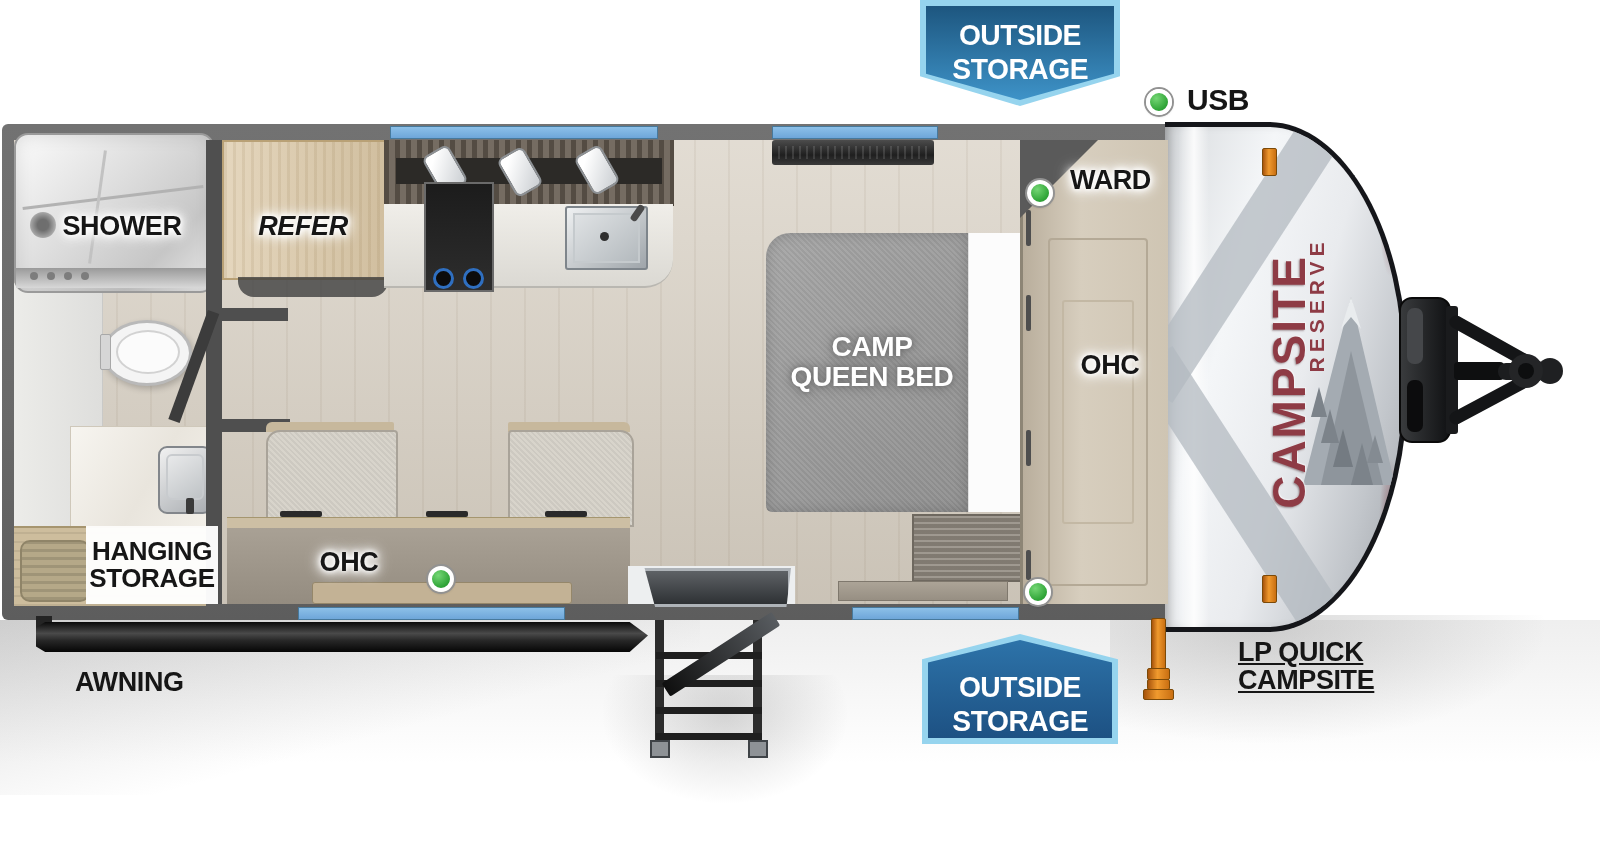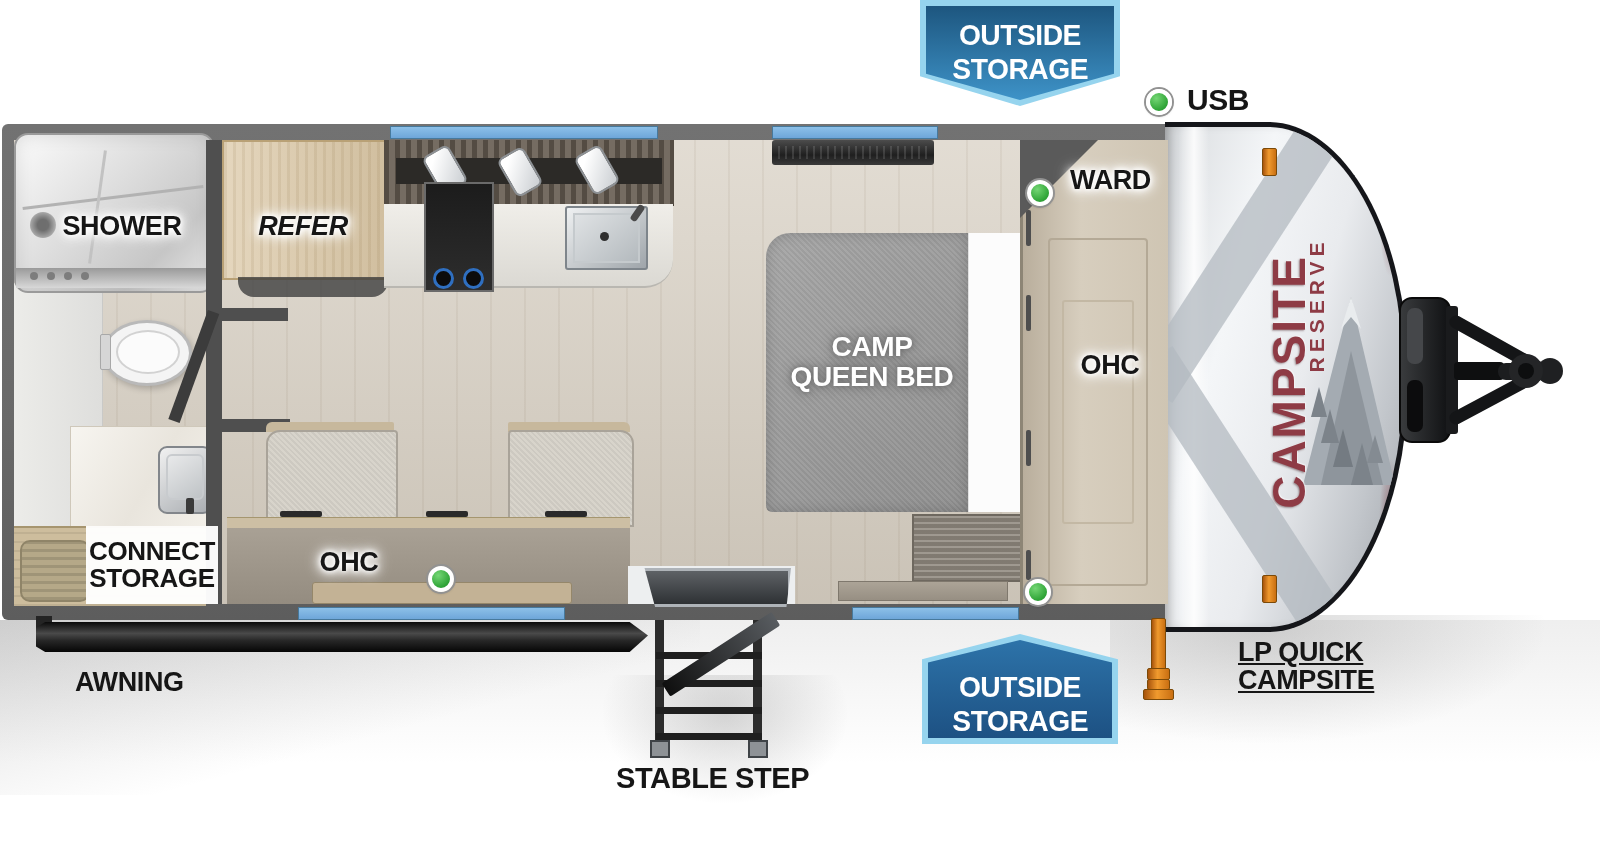--- a/index.html
+++ b/index.html
@@ -64,21 +64,21 @@
   <div class="abs" style="left:100px;top:334px;width:9px;height:34px;background:#d6d6d6;border:1px solid #a8a8a8;border-radius:2px;z-index:3;"></div>
 
   <div class="abs" style="left:70px;top:426px;width:140px;height:102px;z-index:3;background:linear-gradient(120deg,#f7f5f0,#e9e5dd 55%,#f3f0e9);border:1px solid #cfc8ba;"></div>
   <div class="abs" style="left:158px;top:446px;width:50px;height:64px;z-index:3;border-radius:9px;border:2px solid #82868b;background:linear-gradient(145deg,#f1f1f1,#a9adb1);"></div>
   <div class="abs" style="left:166px;top:454px;width:34px;height:42px;z-index:3;border-radius:6px;border:2px solid #c8cbce;background:linear-gradient(145deg,#e8e9ea,#bfc3c6);"></div>
   <div class="abs" style="left:186px;top:498px;width:8px;height:16px;background:#3a3a3a;border-radius:2px;z-index:3;"></div>
 
   <div class="abs" style="left:14px;top:526px;width:192px;height:78px;z-index:3;background-color:#cdbd9d;background-image:repeating-linear-gradient(0deg,rgba(0,0,0,.07) 0 2px,rgba(0,0,0,0) 2px 9px);border-top:2px solid #a6956f;"></div>
   <div class="abs" style="left:20px;top:540px;width:66px;height:58px;z-index:3;border-radius:10px;border:2px solid #8f8468;background-color:#b5a888;background-image:repeating-linear-gradient(0deg,rgba(0,0,0,.12) 0 3px,rgba(0,0,0,0) 3px 8px);"></div>
   <div class="abs" style="left:86px;top:526px;width:132px;height:78px;background:rgba(255,255,255,.96);z-index:5;display:flex;flex-direction:column;align-items:center;justify-content:center;">
-    <span class="lbl" style="font-size:26px;">CONNECT</span>
+    <span class="lbl" style="font-size:26px;">HANGING</span>
     <span class="lbl" style="font-size:26px;">STORAGE</span>
   </div>
 
   <div class="abs" style="left:206px;top:140px;width:16px;height:464px;background:#4f4f4f;z-index:3;"></div>
   <div class="abs" style="left:222px;top:308px;width:66px;height:13px;background:#4f4f4f;z-index:3;"></div>
   <div class="abs" style="left:222px;top:419px;width:68px;height:13px;background:#4f4f4f;z-index:3;"></div>
   <div class="abs" style="left:208px;top:310px;width:12px;height:116px;background:#3c3c3c;transform-origin:top left;transform:rotate(20deg);z-index:3;"></div>
 
   <div class="abs" style="left:222px;top:140px;width:160px;height:136px;z-index:3;border:2px solid #b9a176;background-color:#dcc9a8;background-image:repeating-linear-gradient(90deg,rgba(120,90,40,.10) 0 3px,rgba(0,0,0,0) 3px 9px),linear-gradient(90deg,rgba(255,255,255,.25),rgba(0,0,0,.05));"></div>
   <div class="abs" style="left:238px;top:277px;width:150px;height:20px;background:#3e3e3e;border-radius:0 0 16px 16px;opacity:.8;z-index:3;"></div>
@@ -138,21 +138,20 @@
   <div class="abs" style="left:640px;top:568px;width:145px;height:33px;z-index:3;border:3px solid #aeb3b8;background:linear-gradient(180deg,#5e6266,#2e3134);clip-path:polygon(3% 0,100% 0,97% 100%,10% 100%);"></div>
   <div class="abs" style="left:655px;top:620px;width:9px;height:122px;background:#2c2c2c;z-index:3;"></div>
   <div class="abs" style="left:753px;top:620px;width:9px;height:122px;background:#2c2c2c;z-index:3;"></div>
   <div class="abs" style="left:656px;top:652px;width:106px;height:7px;background:#1f1f1f;z-index:3;"></div>
   <div class="abs" style="left:656px;top:680px;width:106px;height:7px;background:#1f1f1f;z-index:3;"></div>
   <div class="abs" style="left:656px;top:707px;width:106px;height:7px;background:#1f1f1f;z-index:3;"></div>
   <div class="abs" style="left:656px;top:733px;width:106px;height:7px;background:#1f1f1f;z-index:3;"></div>
   <div class="abs" style="left:666px;top:682px;width:131px;height:16px;z-index:4;transform-origin:left center;transform:rotate(-33deg);background:linear-gradient(90deg,#0f0f0f,#585c60);border-radius:2px;"></div>
   <div class="abs" style="left:650px;top:740px;width:16px;height:14px;background:#8e9296;border:2px solid #3f4347;z-index:3;"></div>
   <div class="abs" style="left:748px;top:740px;width:16px;height:14px;background:#8e9296;border:2px solid #3f4347;z-index:3;"></div>
-  <div class="abs lbl center" style="left:616px;top:763px;width:190px;font-size:29px;">STABLE STEP</div>
 
   <div class="abs" style="left:36px;top:616px;width:16px;height:14px;background:#242424;z-index:3;"></div>
   <div class="abs" style="left:36px;top:622px;width:612px;height:30px;z-index:3;background:linear-gradient(180deg,#0a0a0a 0%,#4a4a4a 38%,#272727 62%,#060606 100%);clip-path:polygon(0 18%,1.5% 0,97% 0,100% 45%,97% 100%,1.5% 100%,0 82%);"></div>
   <div class="abs lbl" style="left:75px;top:668px;font-size:27px;">AWNING</div>
 
   <div class="abs" style="left:1165px;top:122px;width:238px;height:500px;z-index:2;overflow:hidden;border:5px solid #15161a;border-left:none;border-radius:0 140px 140px 0 / 0 250px 250px 0;background:linear-gradient(105deg,#d7dadd 0%,#f4f6f8 30%,#e9ebee 55%,#c2c6cb 80%,#9ea2a8 100%);box-shadow:inset 10px 0 14px -8px rgba(0,0,0,.4);">
     <div class="abs" style="left:14px;top:0;width:30px;height:500px;background:linear-gradient(90deg,rgba(255,255,255,0),rgba(255,255,255,.85),rgba(255,255,255,0));"></div>
     <div class="abs" style="left:55px;top:-40px;width:46px;height:330px;background:#b3b9c0;opacity:.75;transform:rotate(33deg);"></div>
     <div class="abs" style="left:55px;top:205px;width:46px;height:330px;background:#b3b9c0;opacity:.75;transform:rotate(-33deg);"></div>
     <div class="abs" style="left:214px;top:20px;width:22px;height:130px;background:radial-gradient(ellipse,rgba(122,44,54,.55),rgba(122,44,54,0) 70%);"></div>

